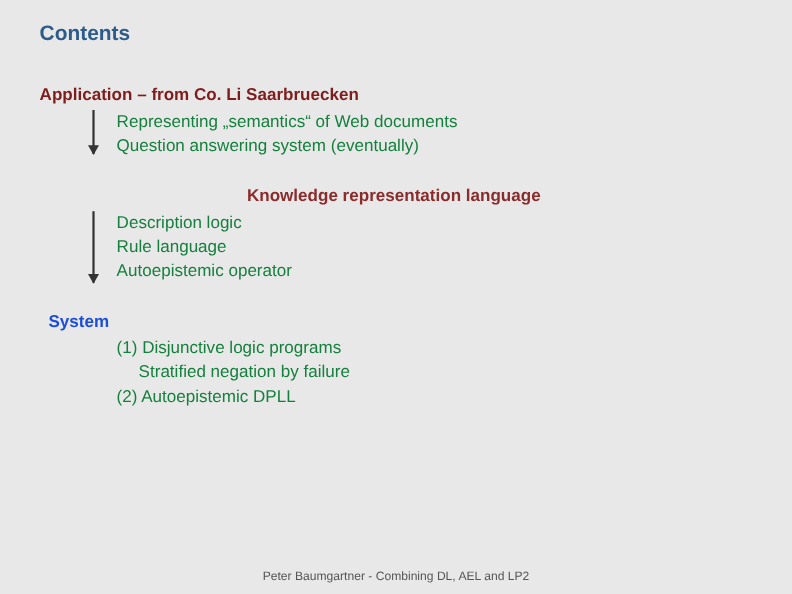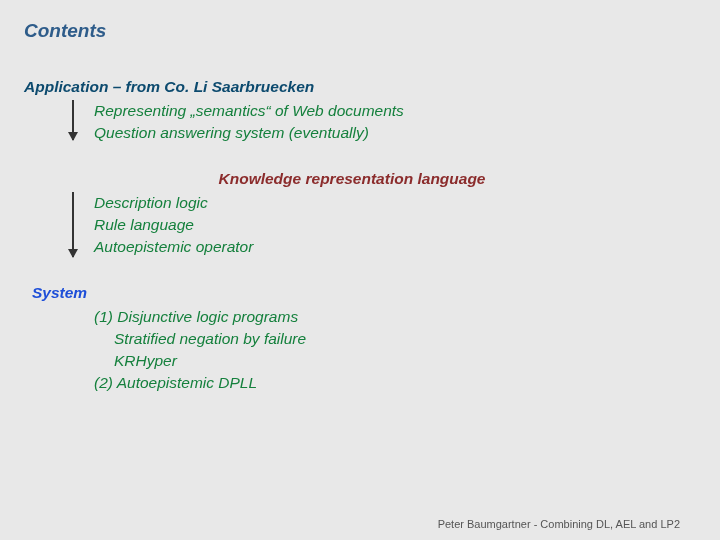--- a/index.html
+++ b/index.html
@@ -7,36 +7,35 @@
     width: 720px;
     height: 540px;
     background: #e8e8e8;
     font-family: Verdana, Geneva, sans-serif;
     position: relative;
     overflow: hidden;
   }
   .slide {
     position: absolute;
     inset: 0;
-    padding: 20px 40px 0 24px;
-    font-style: italic;
+    padding: 20px 40px 0 36px;
   }
   .title {
     font-size: 19px;
     font-weight: bold;
     color: #2e5c8a;
     margin-bottom: 36px;
   }
   .section-heading {
     font-size: 15.5px;
     font-weight: bold;
     color: #333;
     margin-bottom: 6px;
   }
-  .section-heading.teal { color: #0c4a6e; }
+  .section-heading.teal { color: #7f1d1d; }
   .section-heading.red  { color: #8b2c2c; }
   .section-heading.blue { color: #1d4ed8; }
   .item {
     font-size: 15.5px;
     color: #15803d;
     margin-bottom: 4px;
   }
   .indent-1 { margin-left: 70px; }
   .indent-2 { margin-left: 90px; }
   .block { position: relative; margin-bottom: 28px; }
@@ -55,21 +54,21 @@
     border-left: 5px solid transparent;
     border-right: 5px solid transparent;
     border-top: 9px solid #333;
   }
   .footer {
     position: absolute;
     bottom: 10px;
     left: 40px;
     right: 40px;
     display: flex;
-    justify-content: flex-end;
+    justify-content: center;
     font-size: 11px;
     color: #555;
   }
 </style>
 </head>
 <body>
 
 <div class="slide">
   <div class="title">Contents</div>
   <div id="sections">
@@ -83,21 +82,20 @@
         <div class="arrow" style="top: 22px; height: 65px;"></div>
         <div class="section-heading red" style="margin-left: 0px; text-align: center;">Knowledge representation language</div>
         <div class="item indent-1">Description logic</div>
         <div class="item indent-1">Rule language</div>
         <div class="item indent-1">Autoepistemic operator</div>
       </div>
       <div class="block">
         <div class="section-heading blue" style="margin-left: 8px;">System</div>
         <div class="item indent-1">(1) Disjunctive logic programs</div>
         <div class="item indent-2">Stratified negation by failure</div>
-        <div class="item indent-2">KRHyper</div>
         <div class="item indent-1">(2) Autoepistemic DPLL</div>
       </div>
     </div>
 </div>
 
 <div class="footer">
   <span>Peter Baumgartner - Combining DL, AEL and LP</span>
   <span>2</span>
 </div>
 

